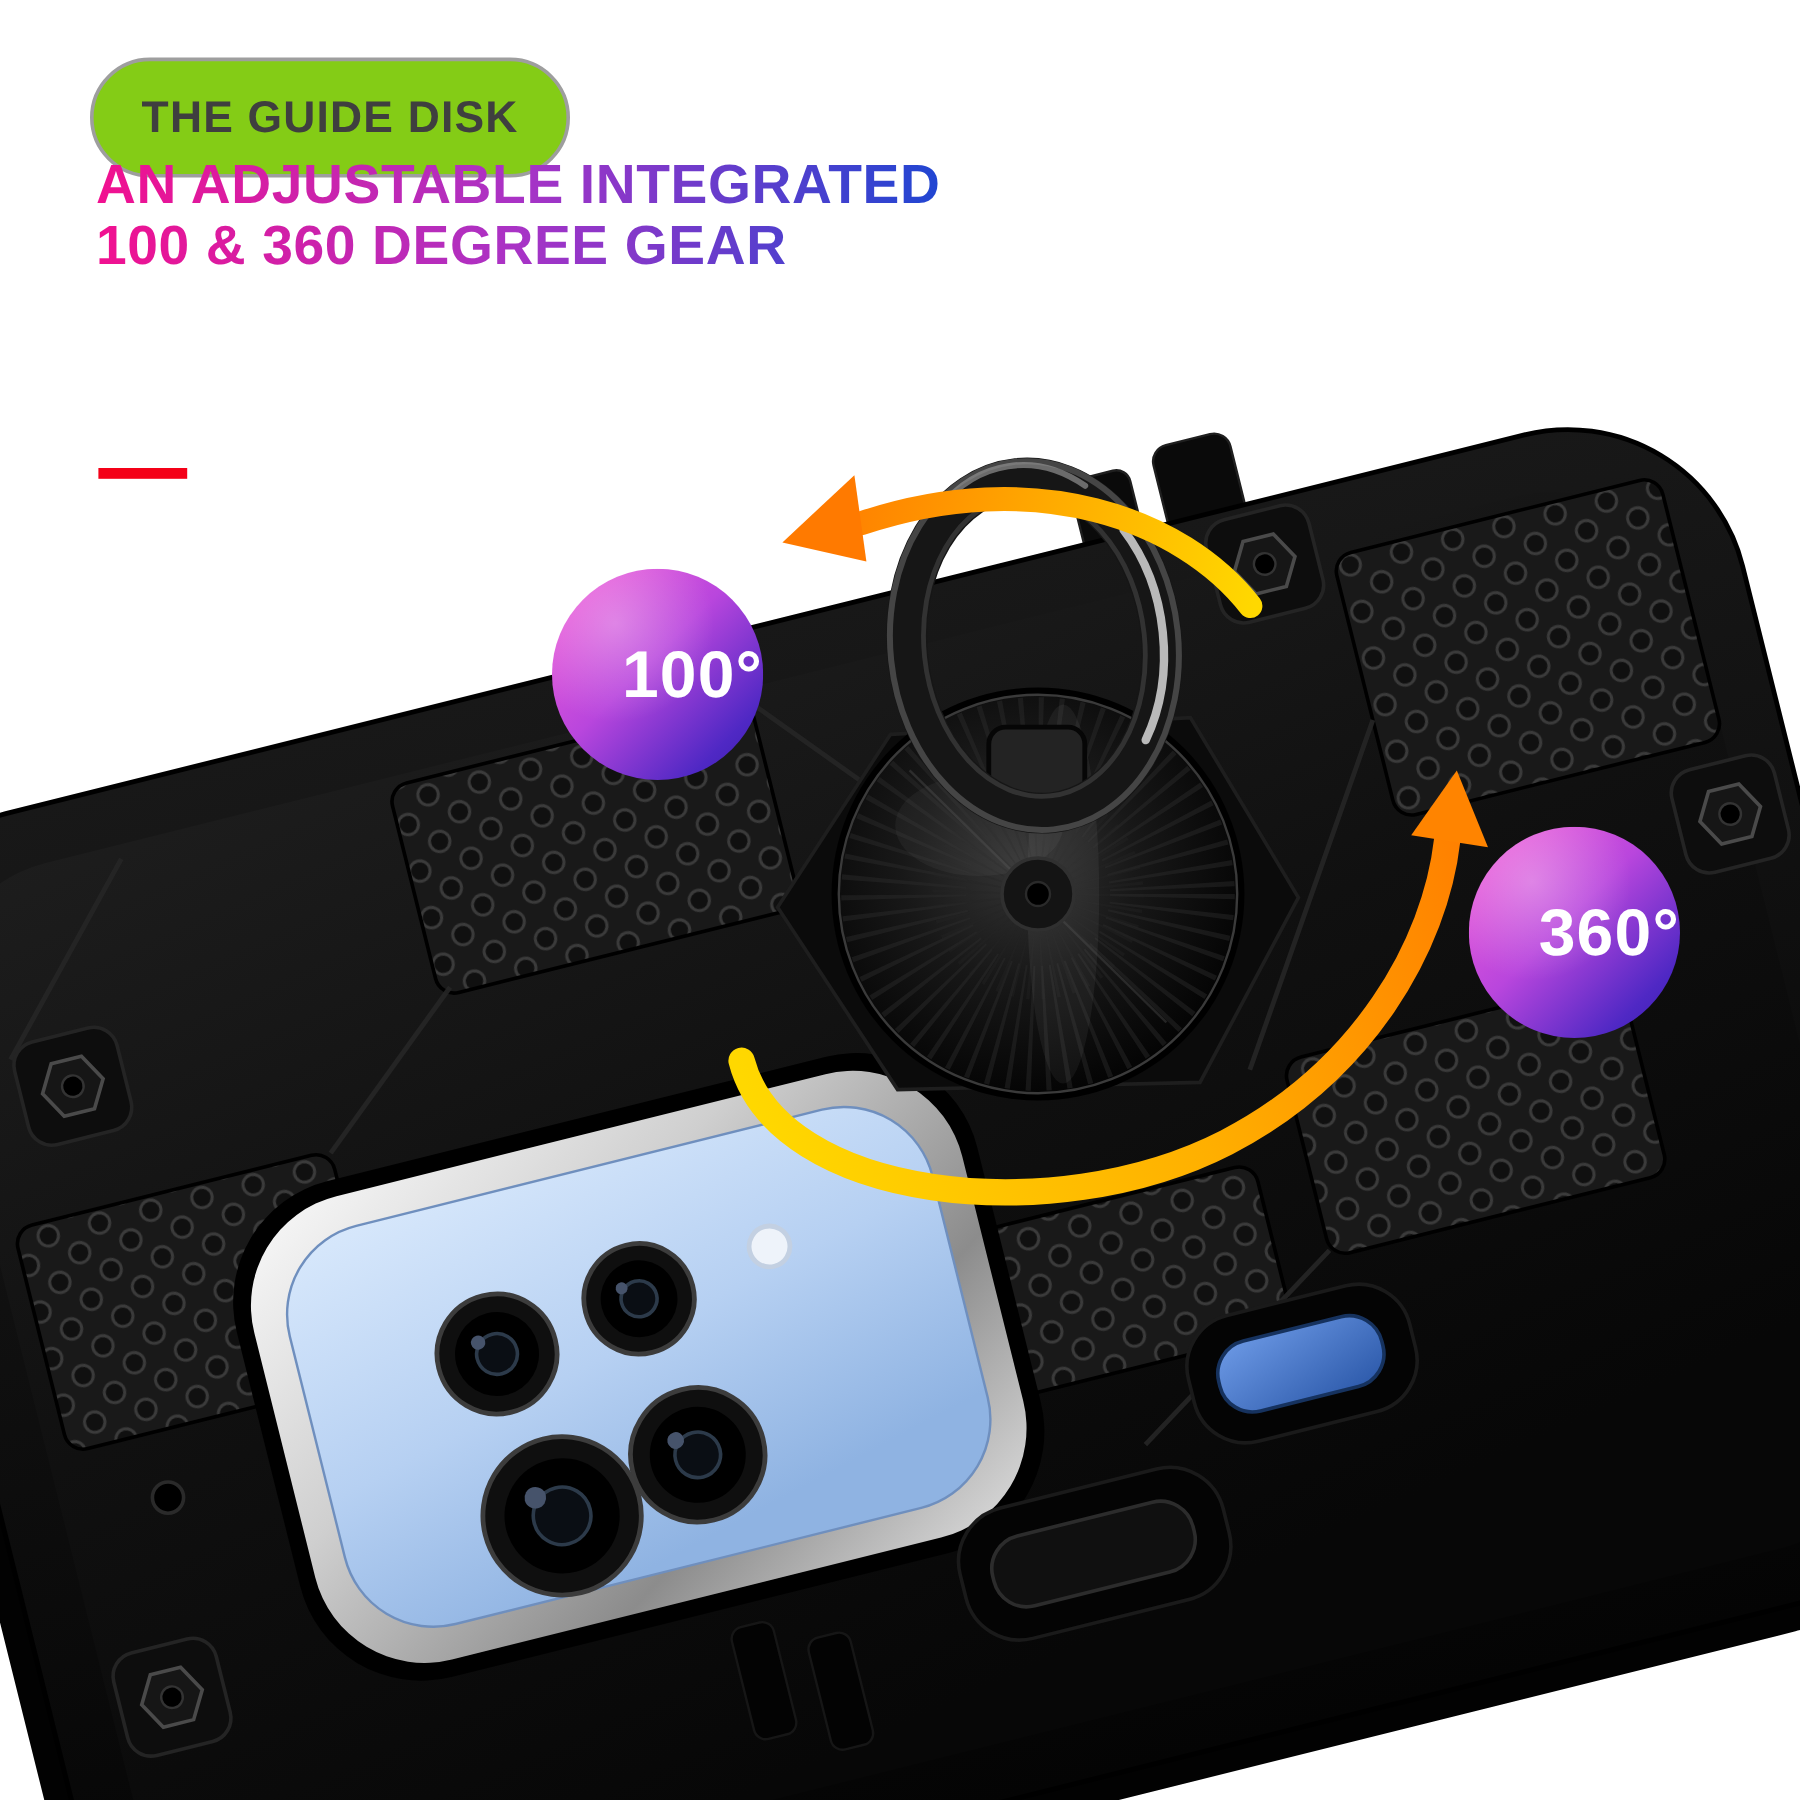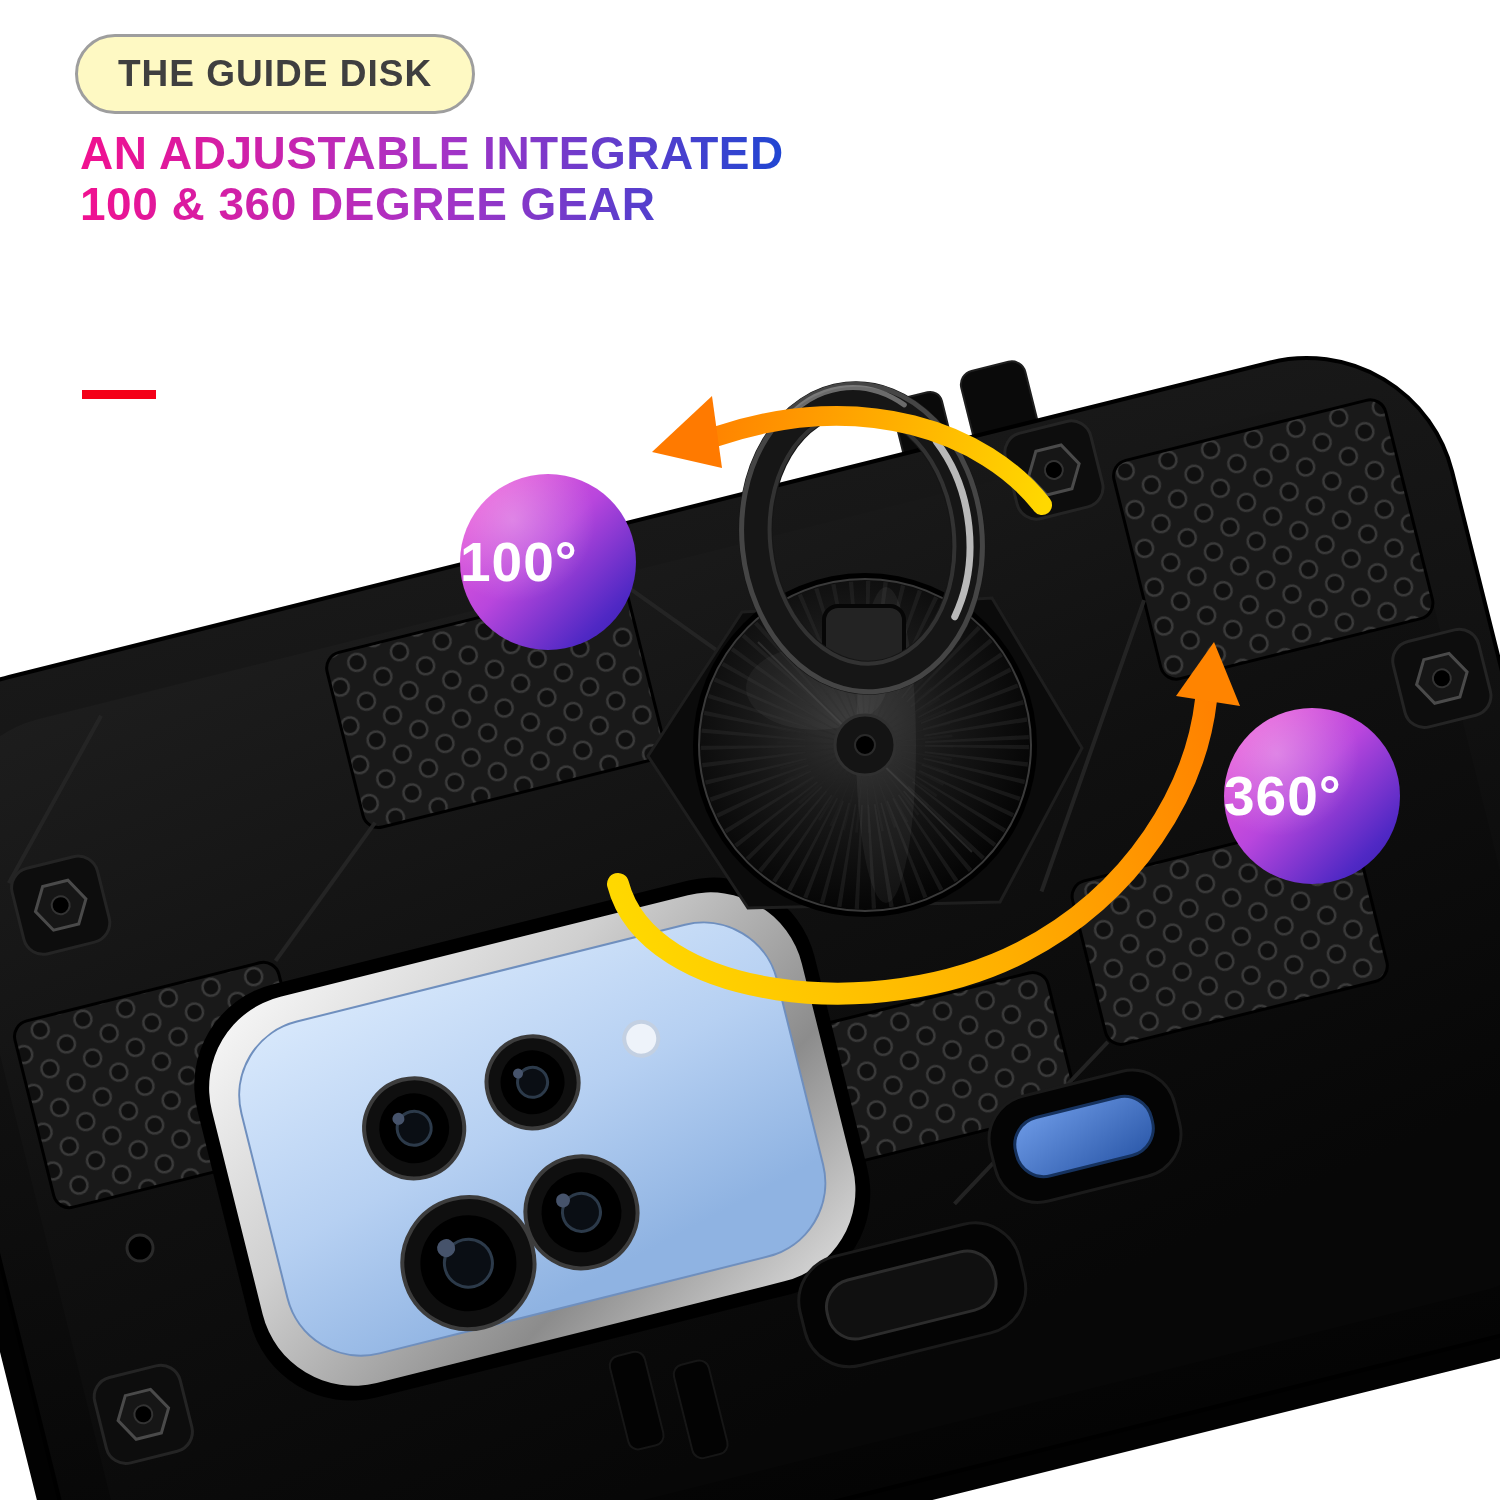--- a/index.html
+++ b/index.html
@@ -3,49 +3,49 @@
 <meta charset="utf-8">
 <style>
   html,body { margin:0; padding:0; background:#ffffff; }
   .stage {
     position:relative; width:1500px; height:1500px; overflow:hidden;
     background:#ffffff; font-family:"Liberation Sans", sans-serif;
   }
   .stage svg.illustration { position:absolute; left:0; top:0; z-index:1; }
 
   .pill {
-    position:absolute; left:75px; top:34px; z-index:2;
+    position:absolute; left:75px; top:48px; z-index:2;
     border:3px solid #9e9e9e; border-radius:60px;
-    padding:16px 40px; font-size:37px; font-weight:700;
-    color:#3f3f3f; letter-spacing:1px; background:#fef9c3;
+    padding:26px 40px; font-size:37px; font-weight:700;
+    color:#3f3f3f; letter-spacing:1px; background:#84cc16;
   }
 
   .heading {
     position:absolute; left:80px; top:128px; z-index:2; margin:0;
     font-size:46px; font-weight:800; line-height:1.1; letter-spacing:0.5px;
     background:linear-gradient(93deg, #f2108f 0%, #a933c6 50%, #1e46d2 100%);
     -webkit-background-clip:text; background-clip:text; color:transparent;
   }
   .heading span { display:block; }
 
   .dash {
     position:absolute; left:82px; top:390px; width:74px; height:9px;
     background:#f40018; z-index:2;
   }
 
   .badge {
     position:absolute; z-index:3; width:176px; height:176px; border-radius:50%;
-    display:flex; align-items:center; justify-content:flex-start;
+    display:flex; align-items:center; justify-content:flex-end;
     color:#ffffff; font-size:55px; font-weight:700; letter-spacing:1px;
     background:
       radial-gradient(circle at 30% 26%, rgba(255,255,255,0.30) 0%, rgba(255,255,255,0) 46%),
       linear-gradient(135deg, #f75fd8 0%, #b946dd 45%, #4f28c4 82%, #3a1cae 100%);
   }
   .badge-100 { left:460px; top:474px; }
-  .badge-360 { left:1224px; top:708px; }
+  .badge-360 { left:1224px; top:689px; }
 </style>
 </head>
 <body>
 
 <div class="stage">
 
   <svg class="illustration" width="1500" height="1500" viewBox="0 0 1500 1500">
     <defs>
       <pattern id="hexpat" width="44" height="40" patternUnits="userSpaceOnUse">
         <rect width="44" height="40" fill="#191919"></rect>

